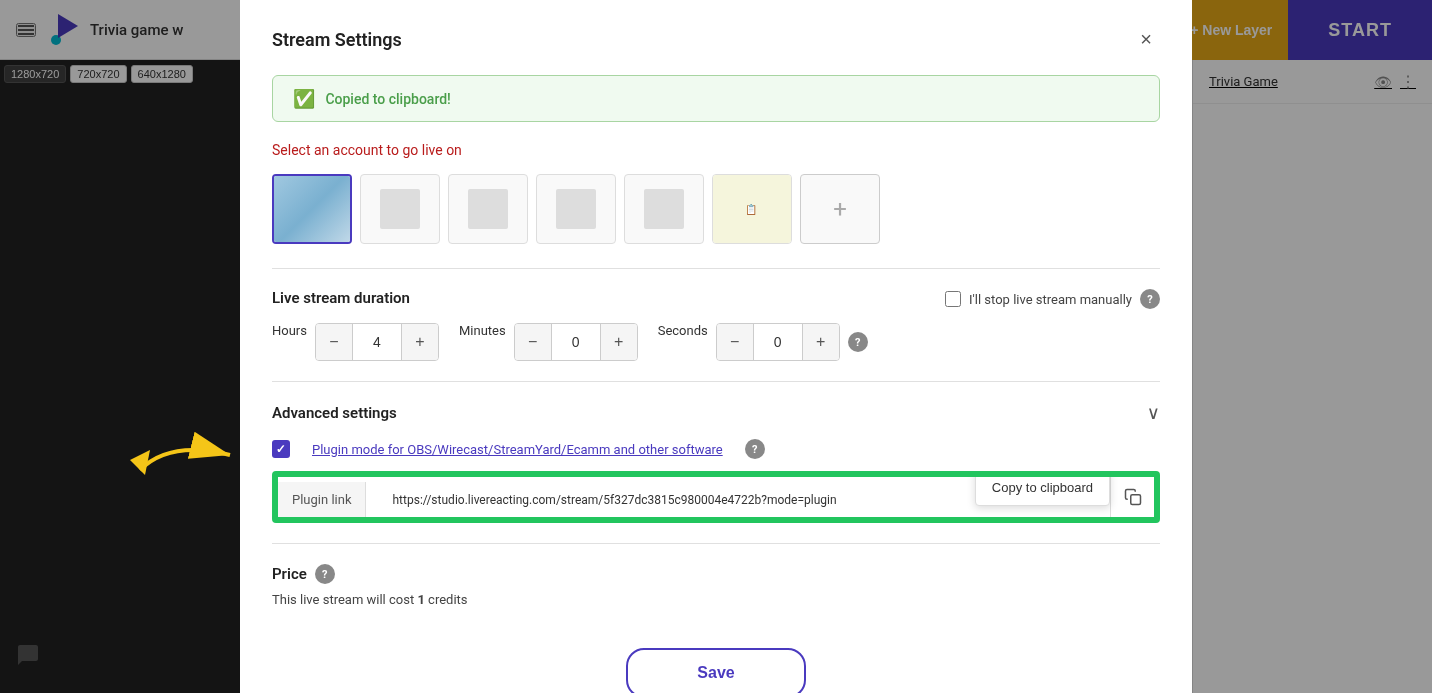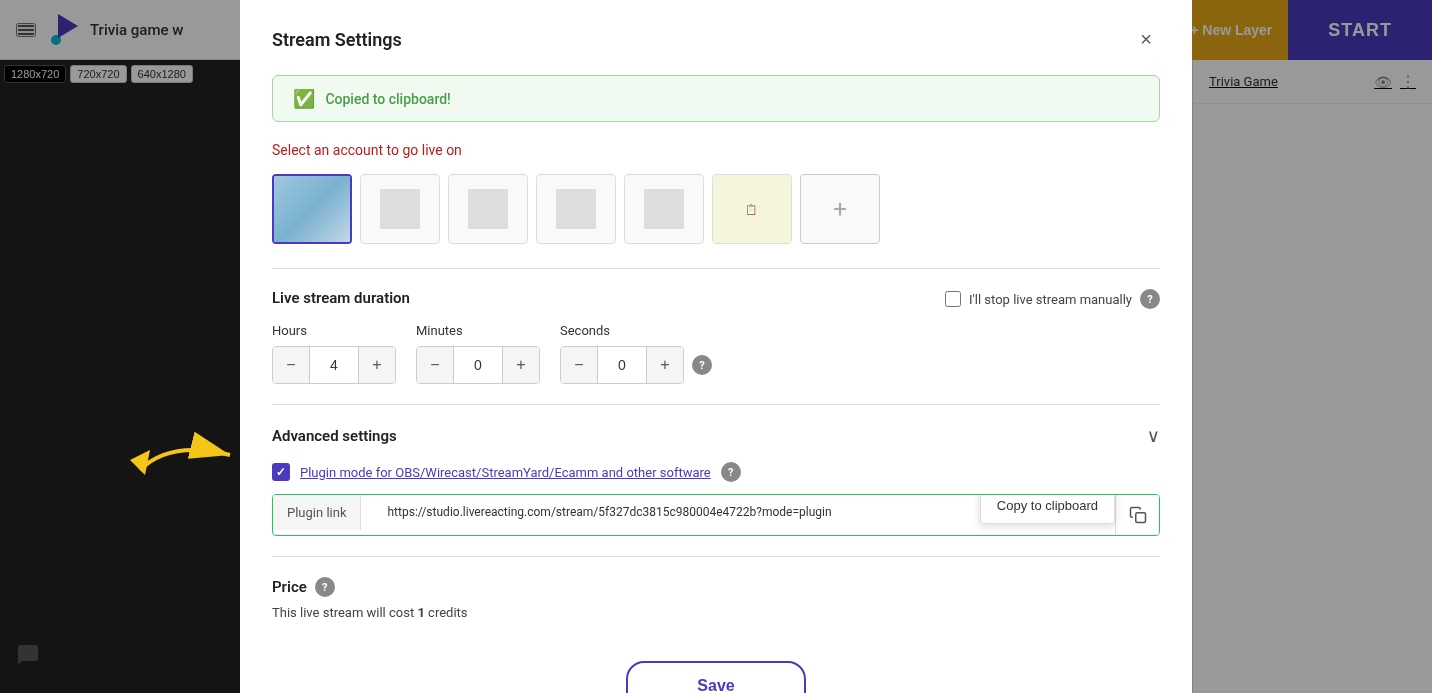--- a/index.html
+++ b/index.html
@@ -119,21 +119,21 @@
     .res-btn {
       background: #fff;
       border: 1px solid #ccc;
       border-radius: 3px;
       padding: 2px 6px;
       font-size: 11px;
       color: #333;
       cursor: pointer;
     }
     .res-btn.active {
-      background: #000000;
+      background: #404040;
       color: #fff;
       border-color: #555;
       text-align: right;
     }
 
     
     .right-panel {
       position: absolute;
       top: 60px;
       right: 0;
@@ -308,21 +308,20 @@
       align-items: flex-start;
       justify-content: space-between;
     }
     .duration-fields {
       display: flex;
       gap: 20px;
       align-items: flex-end;
     }
     .duration-field {
       display: flex;
-      flex-direction: column;
       gap: 8px;
     }
     .field-label {
       font-size: 13px;
       color: #333;
     }
     .stepper {
       display: flex;
       align-items: center;
       border: 1px solid #ccc;
@@ -396,21 +395,21 @@
     }
     .chevron-icon {
       font-size: 18px;
       color: #555;
     }
 
     
     .plugin-row {
       display: flex;
       align-items: center;
-      gap: 10px;
+      gap: 22px;
       margin-bottom: 12px;
     }
     .checkbox-checked {
       width: 18px;
       height: 18px;
       background: #4a3abf;
       border-radius: 3px;
       display: flex;
       align-items: center;
       justify-content: center;
@@ -426,22 +425,22 @@
     .plugin-label {
       font-size: 13px;
       color: #4a3abf;
       text-decoration: underline;
       cursor: pointer;
     }
 
     
     .plugin-link-row {
       display: flex;
-      align-items: flex-start;
-      border: 1px solid #22c55e;
+      align-items: flex-end;
+      border: 6px solid #22c55e;
       border-radius: 4px;
       overflow: hidden;
       margin-bottom: 16px;
     }
     .plugin-link-label {
       background: #f5f5f5;
       padding: 10px 14px;
       font-size: 13px;
       color: #555;
       white-space: nowrap;

